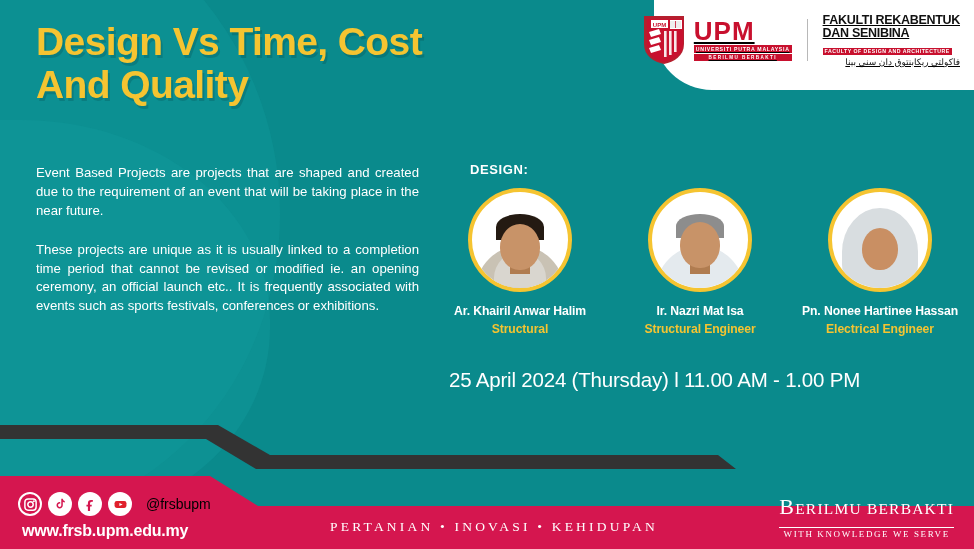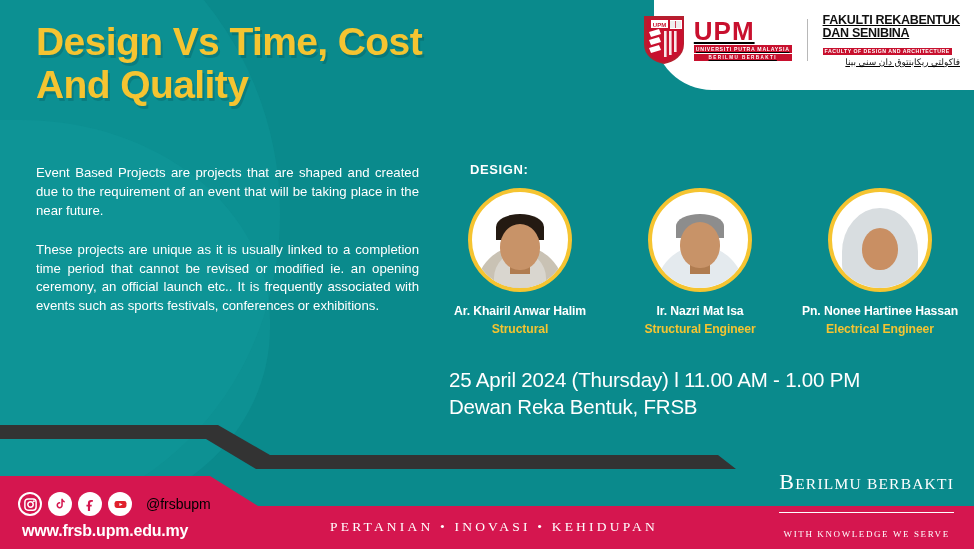--- a/index.html
+++ b/index.html
@@ -95,21 +95,21 @@
   .website{position:absolute;left:22px;bottom:9px;color:#ffffff;font-size:16px;font-weight:bold;letter-spacing:-0.2px;}
   .tagline{
     position:absolute;left:330px;bottom:14px;color:#ffffff;
     font-family:"Liberation Serif", serif;font-size:13.5px;letter-spacing:3.2px;text-align:right;
   }
   .motto{position:absolute;right:20px;bottom:10px;color:#ffffff;text-align:center;
          font-family:"Liberation Serif", serif;}
   .motto-main{font-size:15.5px;letter-spacing:1.2px;line-height:1;}
   .motto-main .cap{font-size:22px;}
   .motto-sub{font-size:9px;letter-spacing:1.6px;border-top:1px solid #ffffff;
-             padding-top:16px;margin-top:19px;}
+             padding-top:1px;margin-top:9px;}
 
   
   .logo{position:absolute;right:14px;top:14px;display:flex;align-items:center;gap:8px;text-decoration:underline;}
   .crest{width:44px;height:52px;position:relative;}
   .upm-word{color:#c8102e;font-size:26px;font-weight:bold;letter-spacing:1px;line-height:.9;}
   .upm-sub{background:#c8102e;color:#ffffff;font-size:5.2px;letter-spacing:.7px;
            text-align:center;padding:1px 2px;margin-top:2px;font-weight:bold;}
   .upm-sub2{background:#c8102e;color:#ffffff;font-size:4.6px;letter-spacing:1.4px;
             text-align:center;padding:1px 2px;margin-top:1px;font-weight:bold;}
   .logo-div{width:1px;height:42px;background:#b8b8b8;margin:0 7px;}
@@ -207,21 +207,20 @@
         <div class="p-face" style="top:36px;width:36px;height:42px;background:#c98f63"></div>
       </div>
       <div class="spk-name">Pn. Nonee Hartinee Hassan</div>
       <div class="spk-role">Electrical Engineer</div>
     </div>
 
   </div>
 
   <div class="datetime">
     <div>25 April 2024 (Thursday) l 11.00 AM - 1.00 PM</div>
-    <div>Dewan Reka Bentuk, FRSB</div>
   </div>
 
   <svg class="ribbon" viewBox="0 0 974 70" preserveAspectRatio="none">
     <polygon points="0,0 218,0 270,30 718,30 736,44 256,44 206,14 0,14" fill="#333333"></polygon>
   </svg>
 
   <svg class="footer-clip" viewBox="0 0 974 95" preserveAspectRatio="none">
     <polygon points="0,22 210,22 258,52 974,52 974,95 0,95" fill="#d5164f"></polygon>
   </svg>
 

